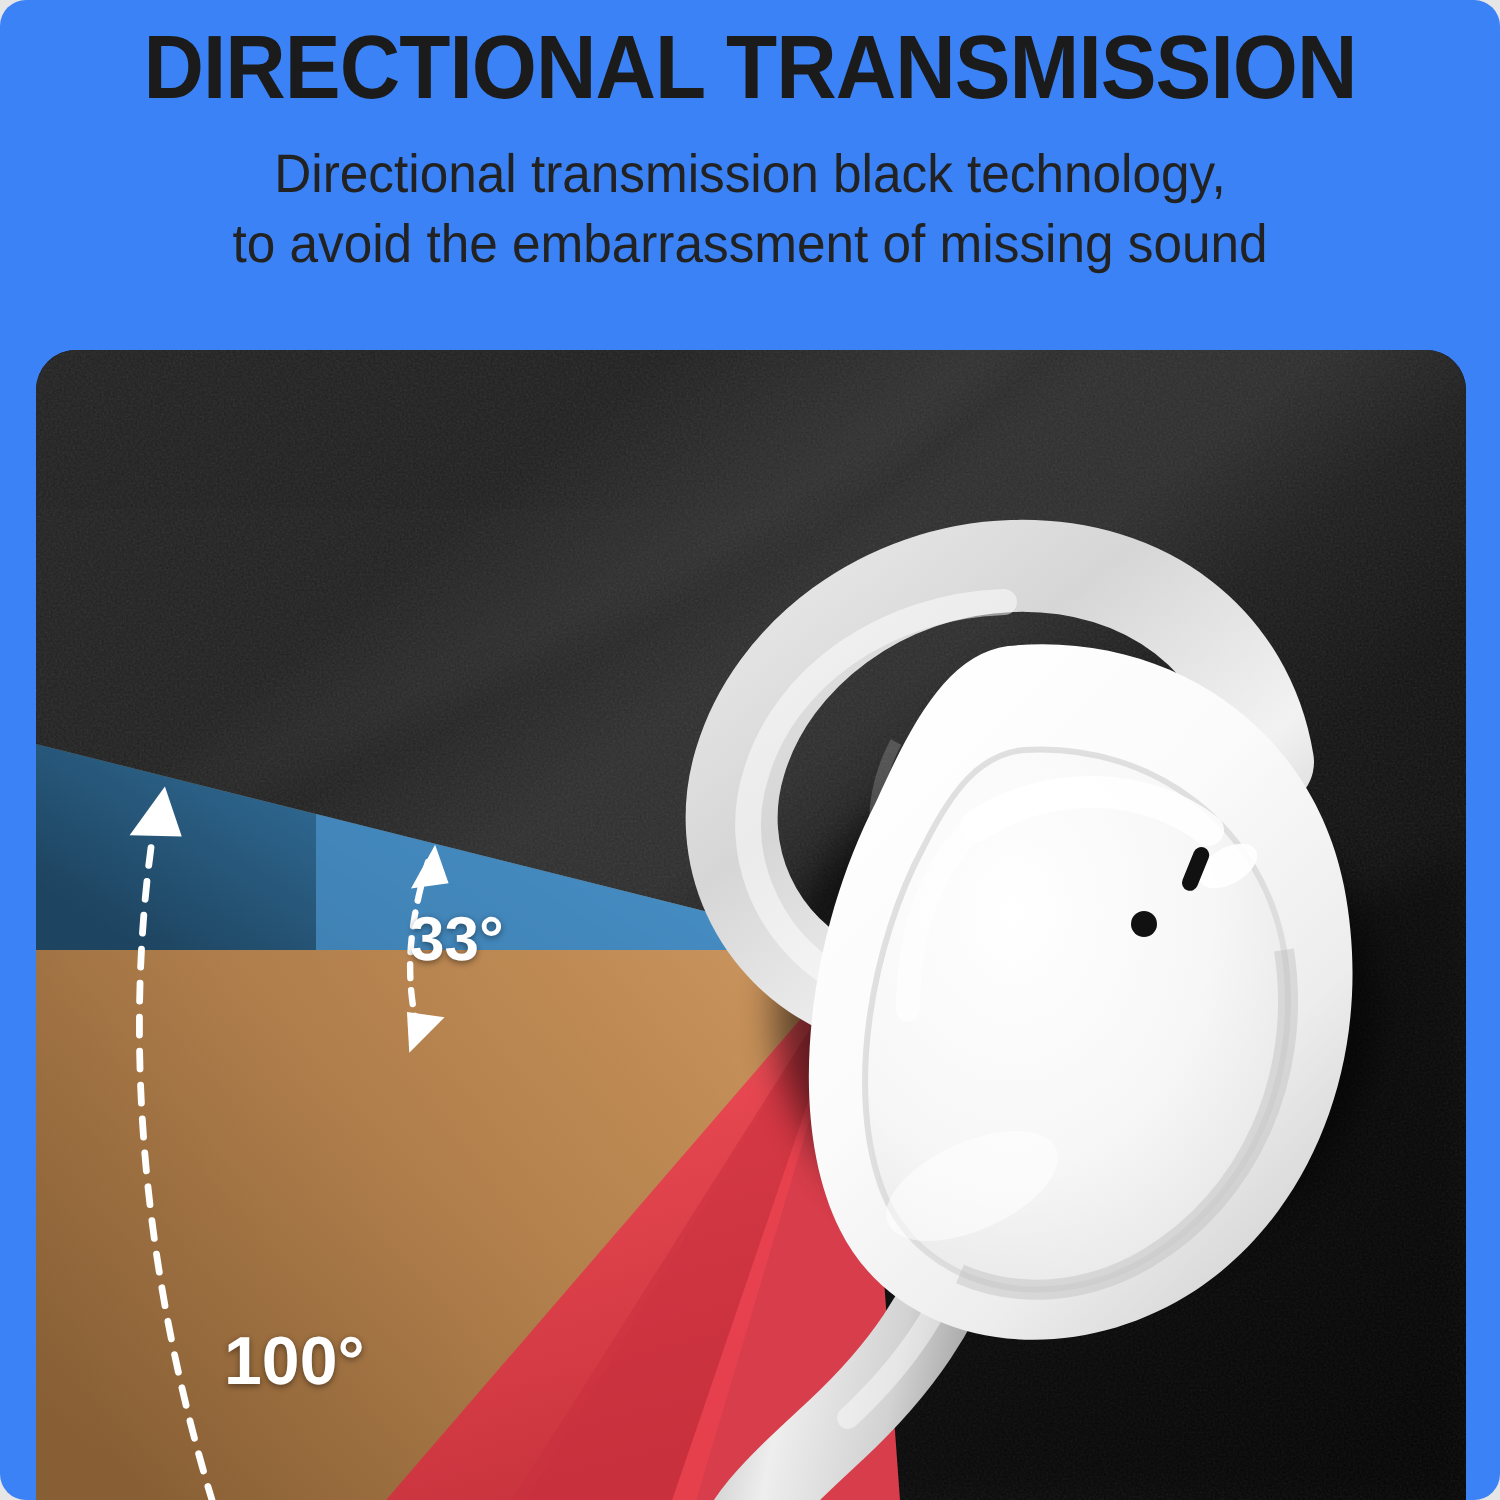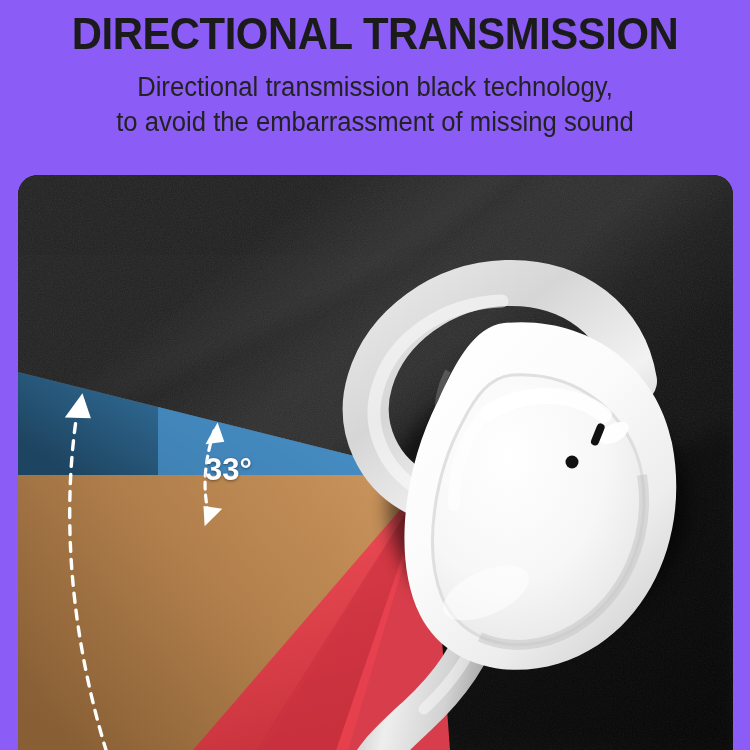--- a/index.html
+++ b/index.html
@@ -12,21 +12,22 @@
     width: 750px;
     height: 750px;
     overflow: hidden;
     font-family: "Liberation Sans", sans-serif;
   }
 
   #page {
     position: relative;
     width: 750px;
     height: 750px;
-    background: #8b5cf6;
+    background: #3b82f6;
+    border-radius: 13px;
   }
 
   
   .header {
     position: absolute;
     top: 0;
     left: 0;
     width: 750px;
     height: 175px;
     text-align: center;
@@ -278,14 +279,15 @@
           <path d="M60,232 C44,330 50,450 88,575" stroke-width="3.4" stroke-dasharray="9 8"></path>
           <polygon points="63,218 48,244 74,242" fill="#ffffff" stroke="none" transform="rotate(6 61 232)"></polygon>
         </g>
 
       </g>
     </svg>
 
   </div>
 
   <div class="angle-label angle-25">33°</div>
+  <div class="angle-label angle-100">100°</div>
 
 </div>
 
 </body></html>

